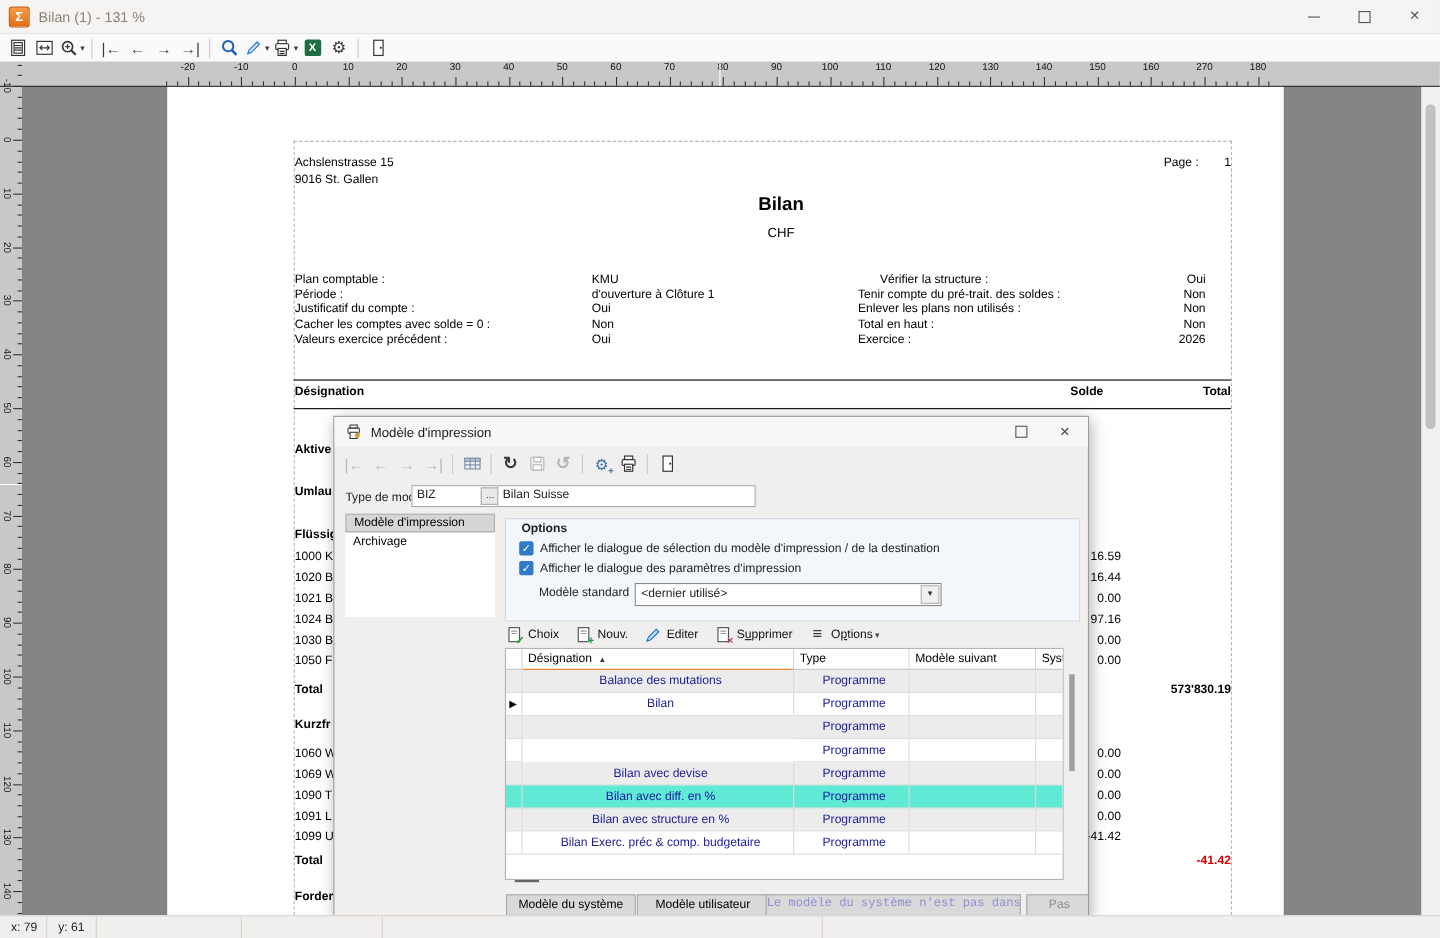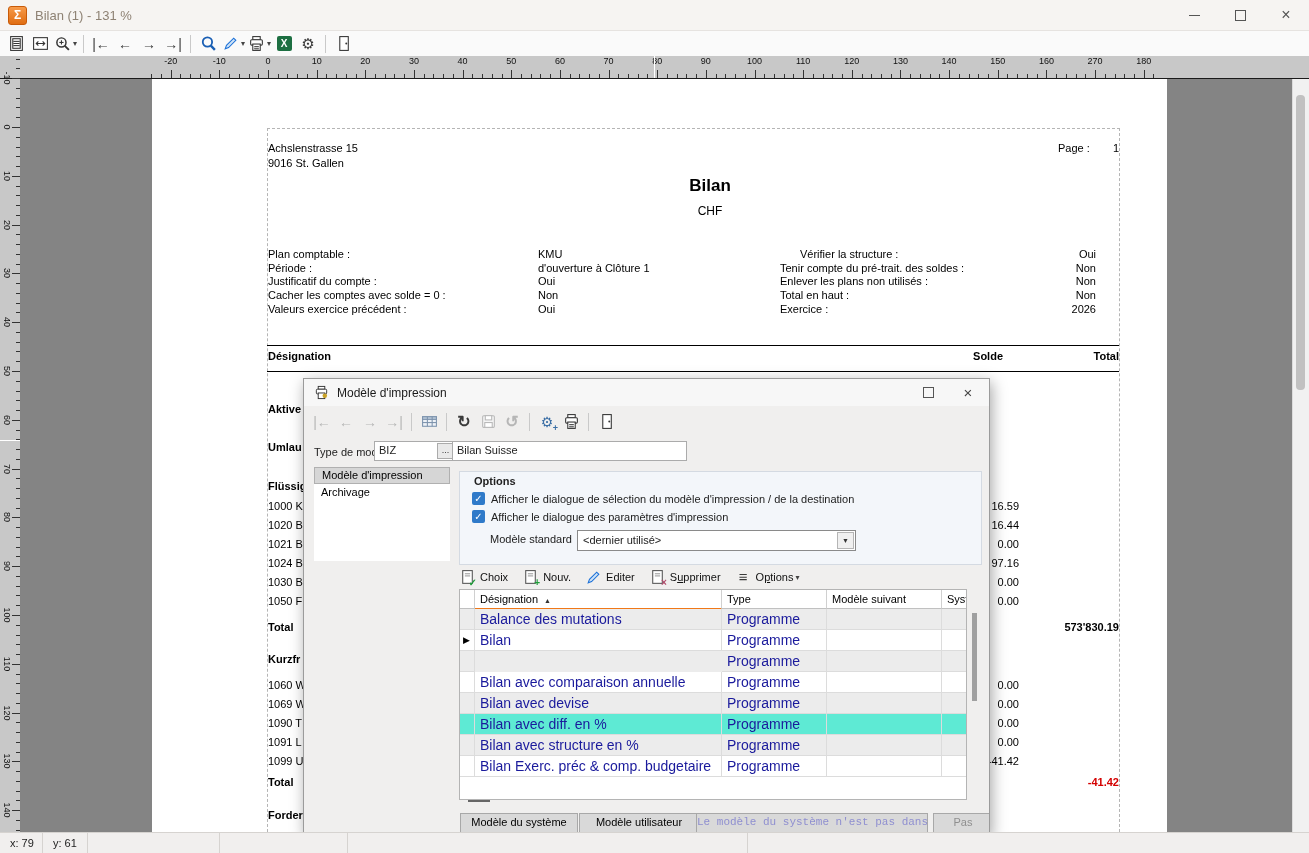--- a/index.html
+++ b/index.html
@@ -68,21 +68,21 @@
   .cbox{width:13px;height:13px;background:#2f7ac9;border-radius:2px;color:#fff;font-size:10px;display:flex;align-items:center;justify-content:center;margin-right:6px;}
   .combo{position:absolute;height:19px;background:#fff;border:1px solid #8a8a8a;font-size:11px;line-height:18px;padding-left:5px;}
   .combo-btn{position:absolute;right:1px;top:1px;width:15px;height:15px;background:#f0f0f0;border:1px solid #b5b5b5;font-size:7px;color:#333;display:flex;align-items:center;justify-content:center;}
   .actions{position:absolute;left:155px;top:187px;height:22px;display:flex;align-items:center;}
   .act{display:flex;align-items:center;margin-right:14px;font-size:11px;color:#111;}
   .act .ic{width:17px;height:17px;margin-right:4px;}
   .dtable{position:absolute;left:155px;top:210px;width:506px;height:209px;background:#fff;border:1px solid #b4b4b4;overflow:hidden;}
   .th{position:absolute;top:0;height:18px;line-height:18px;font-size:11px;color:#000;border-right:1px solid #d0d0d0;border-bottom:1px solid #c0c0c0;padding-left:5px;background:#fff;white-space:nowrap;overflow:hidden;}
   .th.sorted{border-bottom:2px solid #f07818;}
   .trow{position:absolute;height:21px;width:506px;}
-  .td{position:absolute;top:0;height:20px;line-height:20px;font-size:14px;color:#1a1a9c;border-right:1px solid #dcdcdc;border-bottom:1px solid #dcdcdc;padding-left:5px;white-space:nowrap;overflow:hidden;}
+  .td{position:absolute;top:0;height:20px;line-height:20px;font-size:11px;color:#1a1a9c;border-right:1px solid #dcdcdc;border-bottom:1px solid #dcdcdc;padding-left:5px;white-space:nowrap;overflow:hidden;text-align:center;}
   .marker{position:absolute;font-size:9px;color:#000;}
   .dscroll{position:absolute;left:668px;top:234px;width:5px;height:170px;}
   .dthumb{position:absolute;left:0;width:5px;background:#a0a0a0;}
   .grip{position:absolute;left:164px;top:421px;width:22px;height:2px;background:#666;}
   .fbtn{position:absolute;top:434px;height:19px;background:#d9d9d9;border:1px solid #a8a8a8;font-size:11px;line-height:17px;text-align:center;color:#000;white-space:nowrap;overflow:hidden;}
   .fbtn.linkdis{color:#8f8fd0;}
   .fbtn.dis{color:#8f8f8f;}
   
   #statusbar{position:absolute;left:0;top:832px;width:1309px;height:21px;background:#f1efee;border-top:1px solid #d6d3d0;}
   .scell{position:absolute;top:0;height:21px;line-height:21px;padding-left:10px;font-size:11px;color:#222;border-right:1px solid #d6d3d0;}
@@ -723,21 +723,20 @@
           <div class="td" style="left: 482px; width: 54px;"></div>
         </div>
         <div class="trow" style="top: 61px; background: rgb(236, 236, 236);">
           <div class="td" style="left: 0px; width: 9px;"></div>
           <div class="td" style="left: 262px; width: 99px;">Programme</div>
           <div class="td" style="left: 367px; width: 109px;"></div>
           <div class="td" style="left: 482px; width: 54px;"></div>
         </div>
         <div class="trow" style="top: 82px; background: rgb(255, 255, 255);">
           <div class="td" style="left: 0px; width: 9px;"></div>
-          <div class="td" style="left: 15px; width: 241px;">Bilan avec comparaison annuelle</div>
           <div class="td" style="left: 262px; width: 99px;">Programme</div>
           <div class="td" style="left: 367px; width: 109px;"></div>
           <div class="td" style="left: 482px; width: 54px;"></div>
         </div>
         <div class="trow" style="top: 103px; background: rgb(236, 236, 236);">
           <div class="td" style="left: 0px; width: 9px;"></div>
           <div class="td" style="left: 15px; width: 241px;">Bilan avec devise</div>
           <div class="td" style="left: 262px; width: 99px;">Programme</div>
           <div class="td" style="left: 367px; width: 109px;"></div>
           <div class="td" style="left: 482px; width: 54px;"></div>

